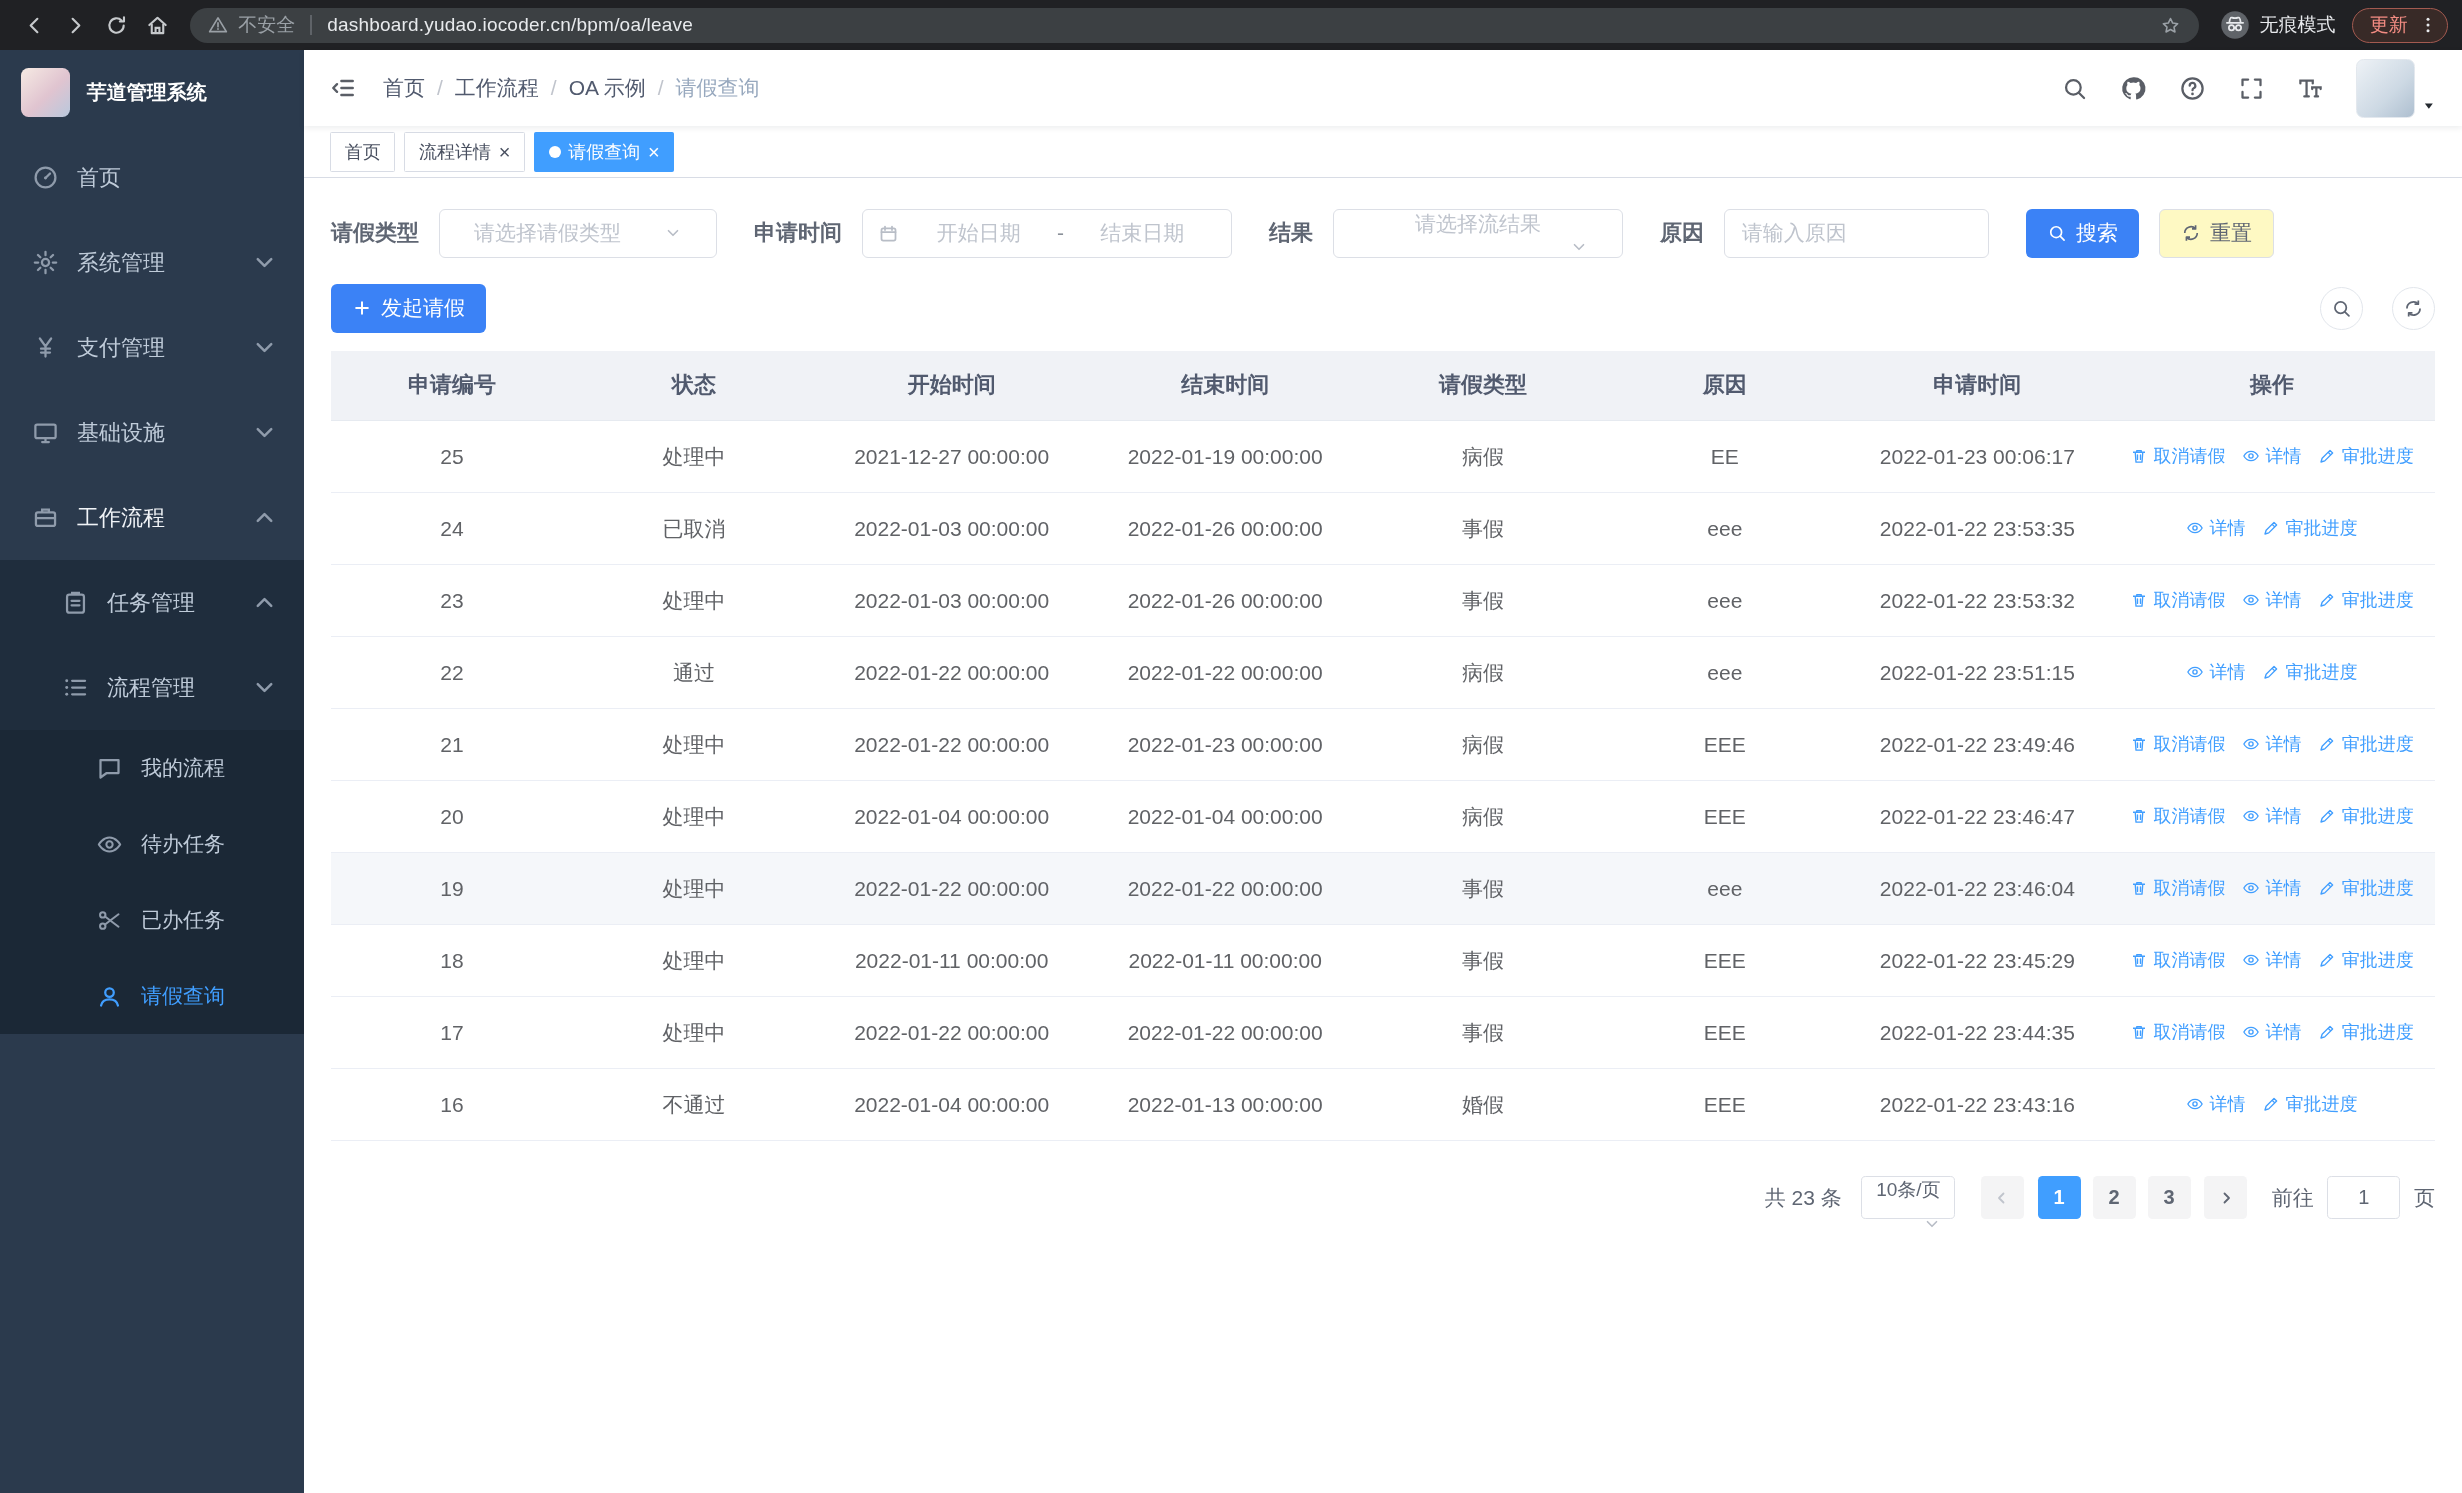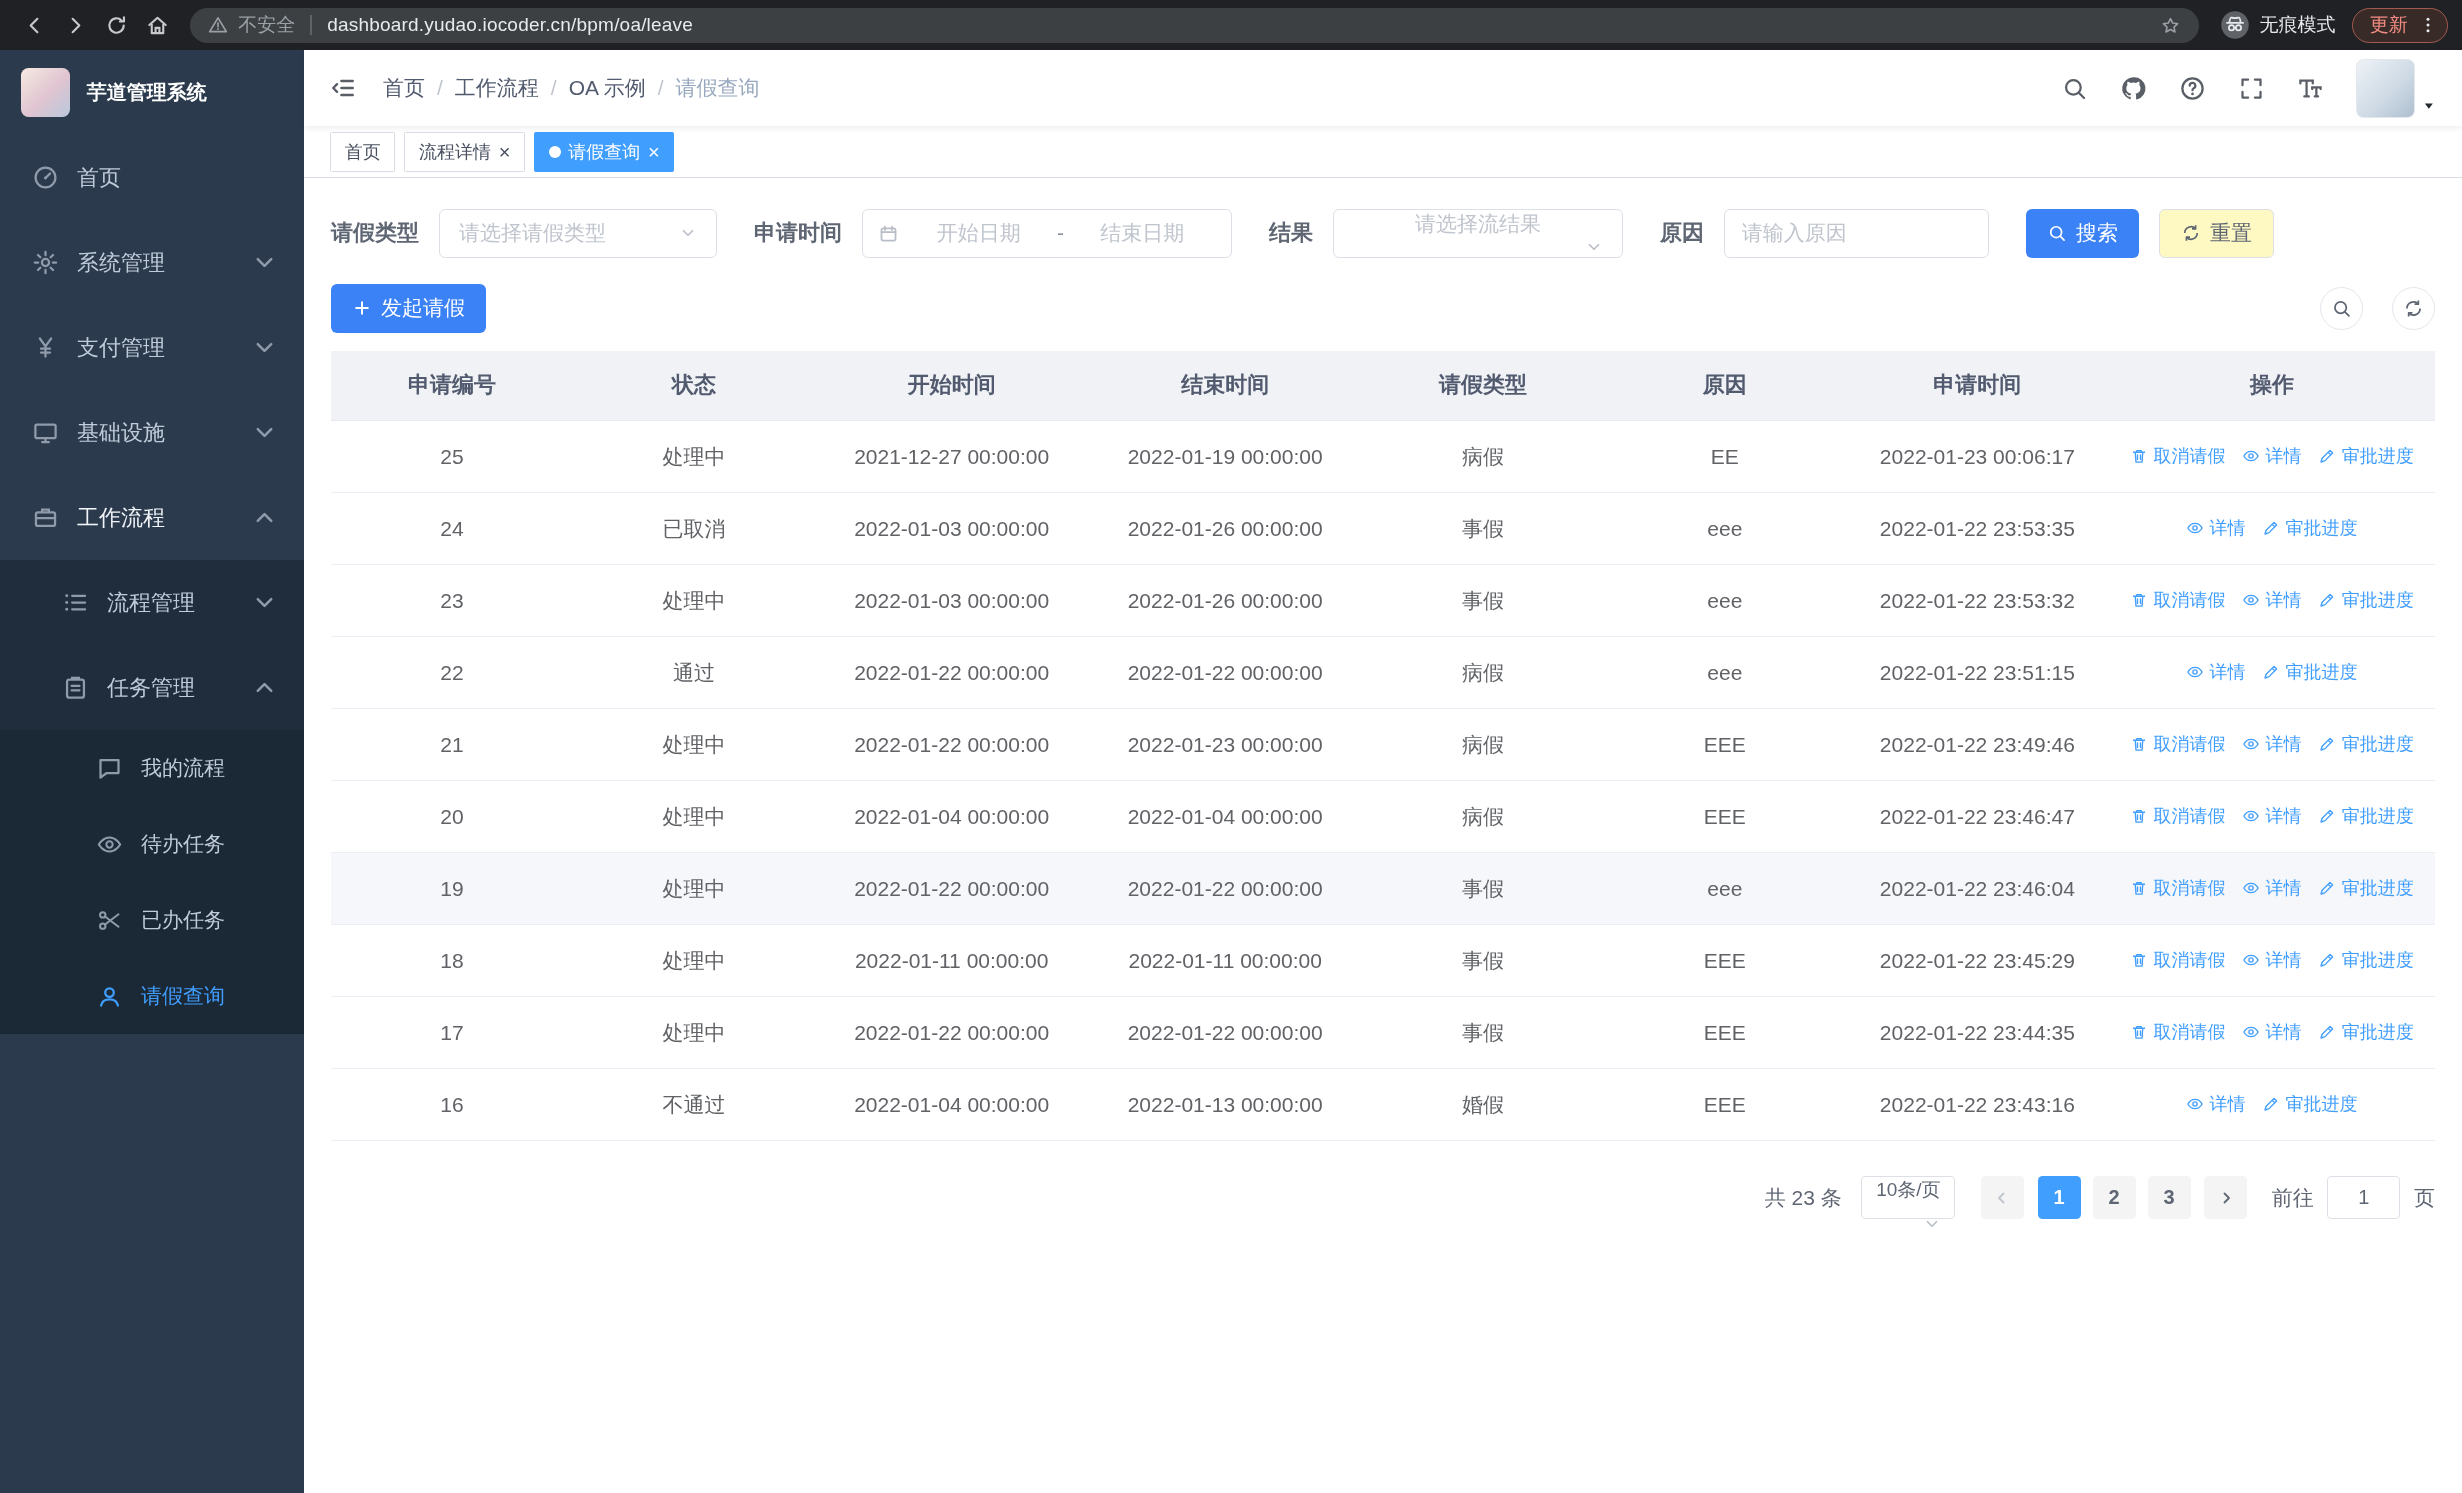--- a/index.html
+++ b/index.html
@@ -69,21 +69,21 @@
   .tab{display:inline-flex;align-items:center;gap:7.6px;height:40px;padding:0 13.7px;border:1.5px solid #d8dce5;background:#fff;color:#495060;font-size:18px;cursor:pointer;border-radius:1.5px;}
   .tab.active{background:var(--accent);border-color:var(--accent);color:#fff;}
   .tab-dot{width:12px;height:12px;border-radius:50%;background:#fff;flex:0 0 12px;}
   .tab-close{font-size:20px;line-height:1;}
 
   
   .content{flex:1;padding:20px 27px 0;overflow:hidden;}
   .filter-row{display:flex;align-items:center;padding:10.6px 0 23px;}
   .filter-group{display:flex;align-items:center;margin-right:37px;}
   .f-label{font-size:22px;color:#5f6673;font-weight:600;margin-right:20px;white-space:nowrap;}
-  .f-select,.f-daterange{height:49px;border:1.5px solid #dcdfe6;border-radius:6px;background:#fff;display:flex;align-items:center;padding:0 19px;font-size:21px;cursor:pointer;}
+  .f-select,.f-daterange{height:49px;border:1.5px solid #dcdfe6;border-radius:6px;background:#fff;display:flex;align-items:center;padding:0 34px;font-size:21px;cursor:pointer;}
   .ph{color:#bfc4cd;white-space:nowrap;}
   .w-type{width:278px;}
   .w-result{width:290px;flex-direction:column;}
   .sel-chev{margin-left:auto;font-size:18px;color:#b8bdc6;}
   .f-daterange{width:370px;padding:0 15px;}
   .cal{font-size:21px;color:#b8bdc6;margin-right:6px;}
   .dr-ph{flex:1;text-align:center;}
   .dr-sep{color:#8a9099;padding:0 4.6px;}
   .f-input{width:265px;height:49px;border:1.5px solid #dcdfe6;border-radius:6px;padding:0 16.7px;font-size:21px;color:#606266;outline:none;font-family:inherit;background:#fff;}
   .f-input::placeholder{color:#bfc4cd;}
@@ -257,45 +257,45 @@
             <span class="mi-label">工作流程</span>
             <span class="icon mi-chevron">
               <svg viewBox="0 0 24 24">
                 <path d="M6 15l6-6 6 6" fill="none" stroke="currentColor" stroke-width="2.2" stroke-linecap="round" stroke-linejoin="round"></path>
               </svg>
             </span>
           </div>
           <div class="menu-item l2">
             <span class="icon">
               <svg viewBox="0 0 24 24">
+                <rect x="4.5" y="5" width="15" height="16" rx="2" fill="none" stroke="currentColor" stroke-width="2"></rect>
+                <path d="M9 5V3.5h6V5" fill="none" stroke="currentColor" stroke-width="2"></path>
+                <path d="M8.5 10.5h7M8.5 14.5h7" stroke="currentColor" stroke-width="2" stroke-linecap="round"></path>
+              </svg>
+            </span>
+            <span class="mi-label">任务管理</span>
+            <span class="icon mi-chevron">
+              <svg viewBox="0 0 24 24">
+                <path d="M6 15l6-6 6 6" fill="none" stroke="currentColor" stroke-width="2.2" stroke-linecap="round" stroke-linejoin="round"></path>
+              </svg>
+            </span>
+          </div>
+          <div class="menu-item l2">
+            <span class="icon">
+              <svg viewBox="0 0 24 24">
                 <path d="M9 6h11.5M9 12h11.5M9 18h11.5" stroke="currentColor" stroke-width="2" stroke-linecap="round"></path>
                 <circle cx="4.2" cy="6" r="1.3" fill="currentColor"></circle>
                 <circle cx="4.2" cy="12" r="1.3" fill="currentColor"></circle>
                 <circle cx="4.2" cy="18" r="1.3" fill="currentColor"></circle>
               </svg>
             </span>
             <span class="mi-label">流程管理</span>
             <span class="icon mi-chevron">
               <svg viewBox="0 0 24 24">
                 <path d="M6 9l6 6 6-6" fill="none" stroke="currentColor" stroke-width="2.2" stroke-linecap="round" stroke-linejoin="round"></path>
-              </svg>
-            </span>
-          </div>
-          <div class="menu-item l2">
-            <span class="icon">
-              <svg viewBox="0 0 24 24">
-                <rect x="4.5" y="5" width="15" height="16" rx="2" fill="none" stroke="currentColor" stroke-width="2"></rect>
-                <path d="M9 5V3.5h6V5" fill="none" stroke="currentColor" stroke-width="2"></path>
-                <path d="M8.5 10.5h7M8.5 14.5h7" stroke="currentColor" stroke-width="2" stroke-linecap="round"></path>
-              </svg>
-            </span>
-            <span class="mi-label">任务管理</span>
-            <span class="icon mi-chevron">
-              <svg viewBox="0 0 24 24">
-                <path d="M6 15l6-6 6 6" fill="none" stroke="currentColor" stroke-width="2.2" stroke-linecap="round" stroke-linejoin="round"></path>
               </svg>
             </span>
           </div>
           <div class="menu-item l3">
             <span class="icon">
               <svg viewBox="0 0 24 24">
                 <path d="M4 4.5h16V16H9.5L4 20z" fill="none" stroke="currentColor" stroke-width="2" stroke-linejoin="round"></path>
               </svg>
             </span>
             <span class="mi-label">我的流程</span>

